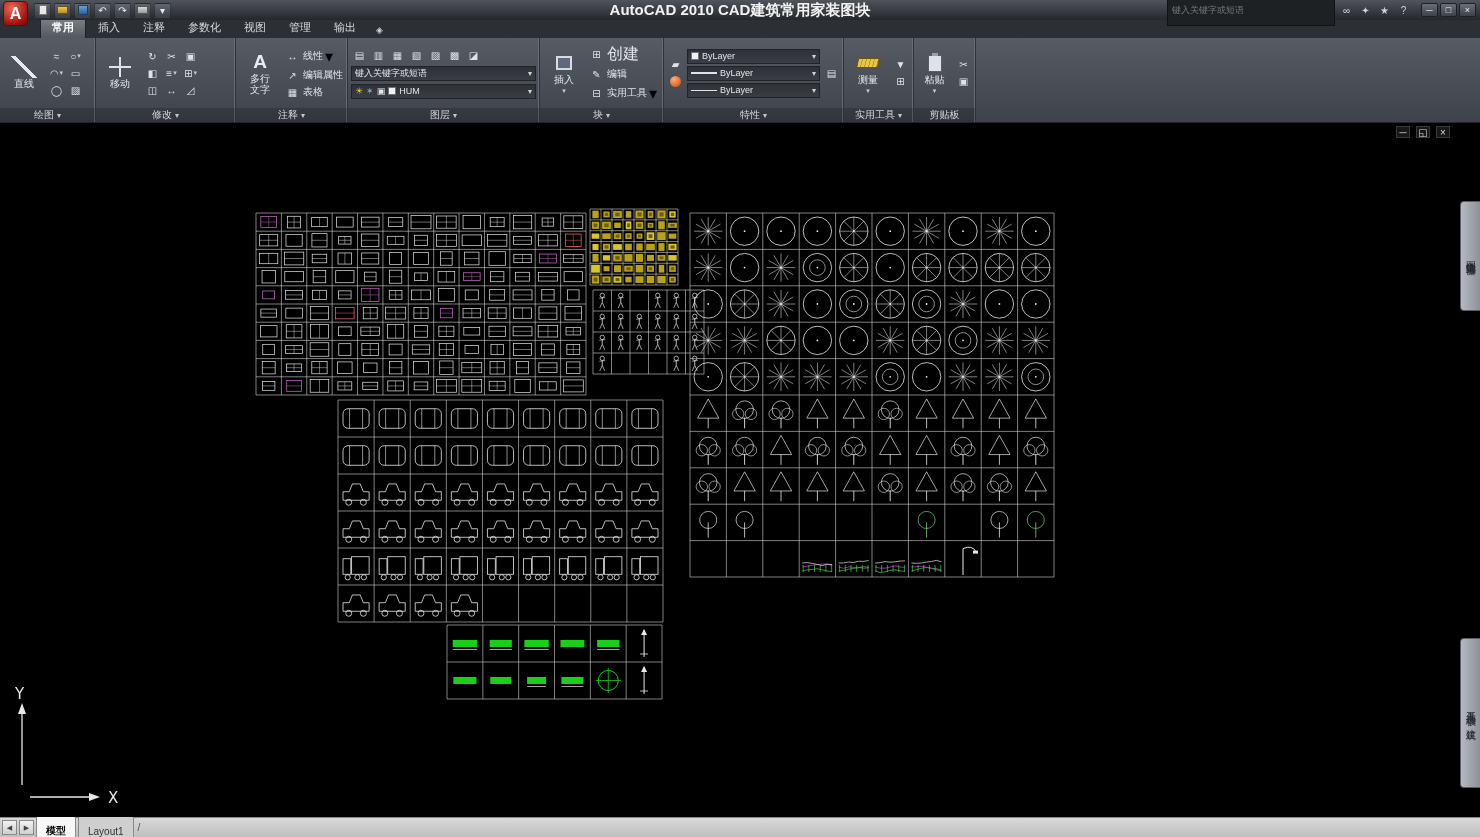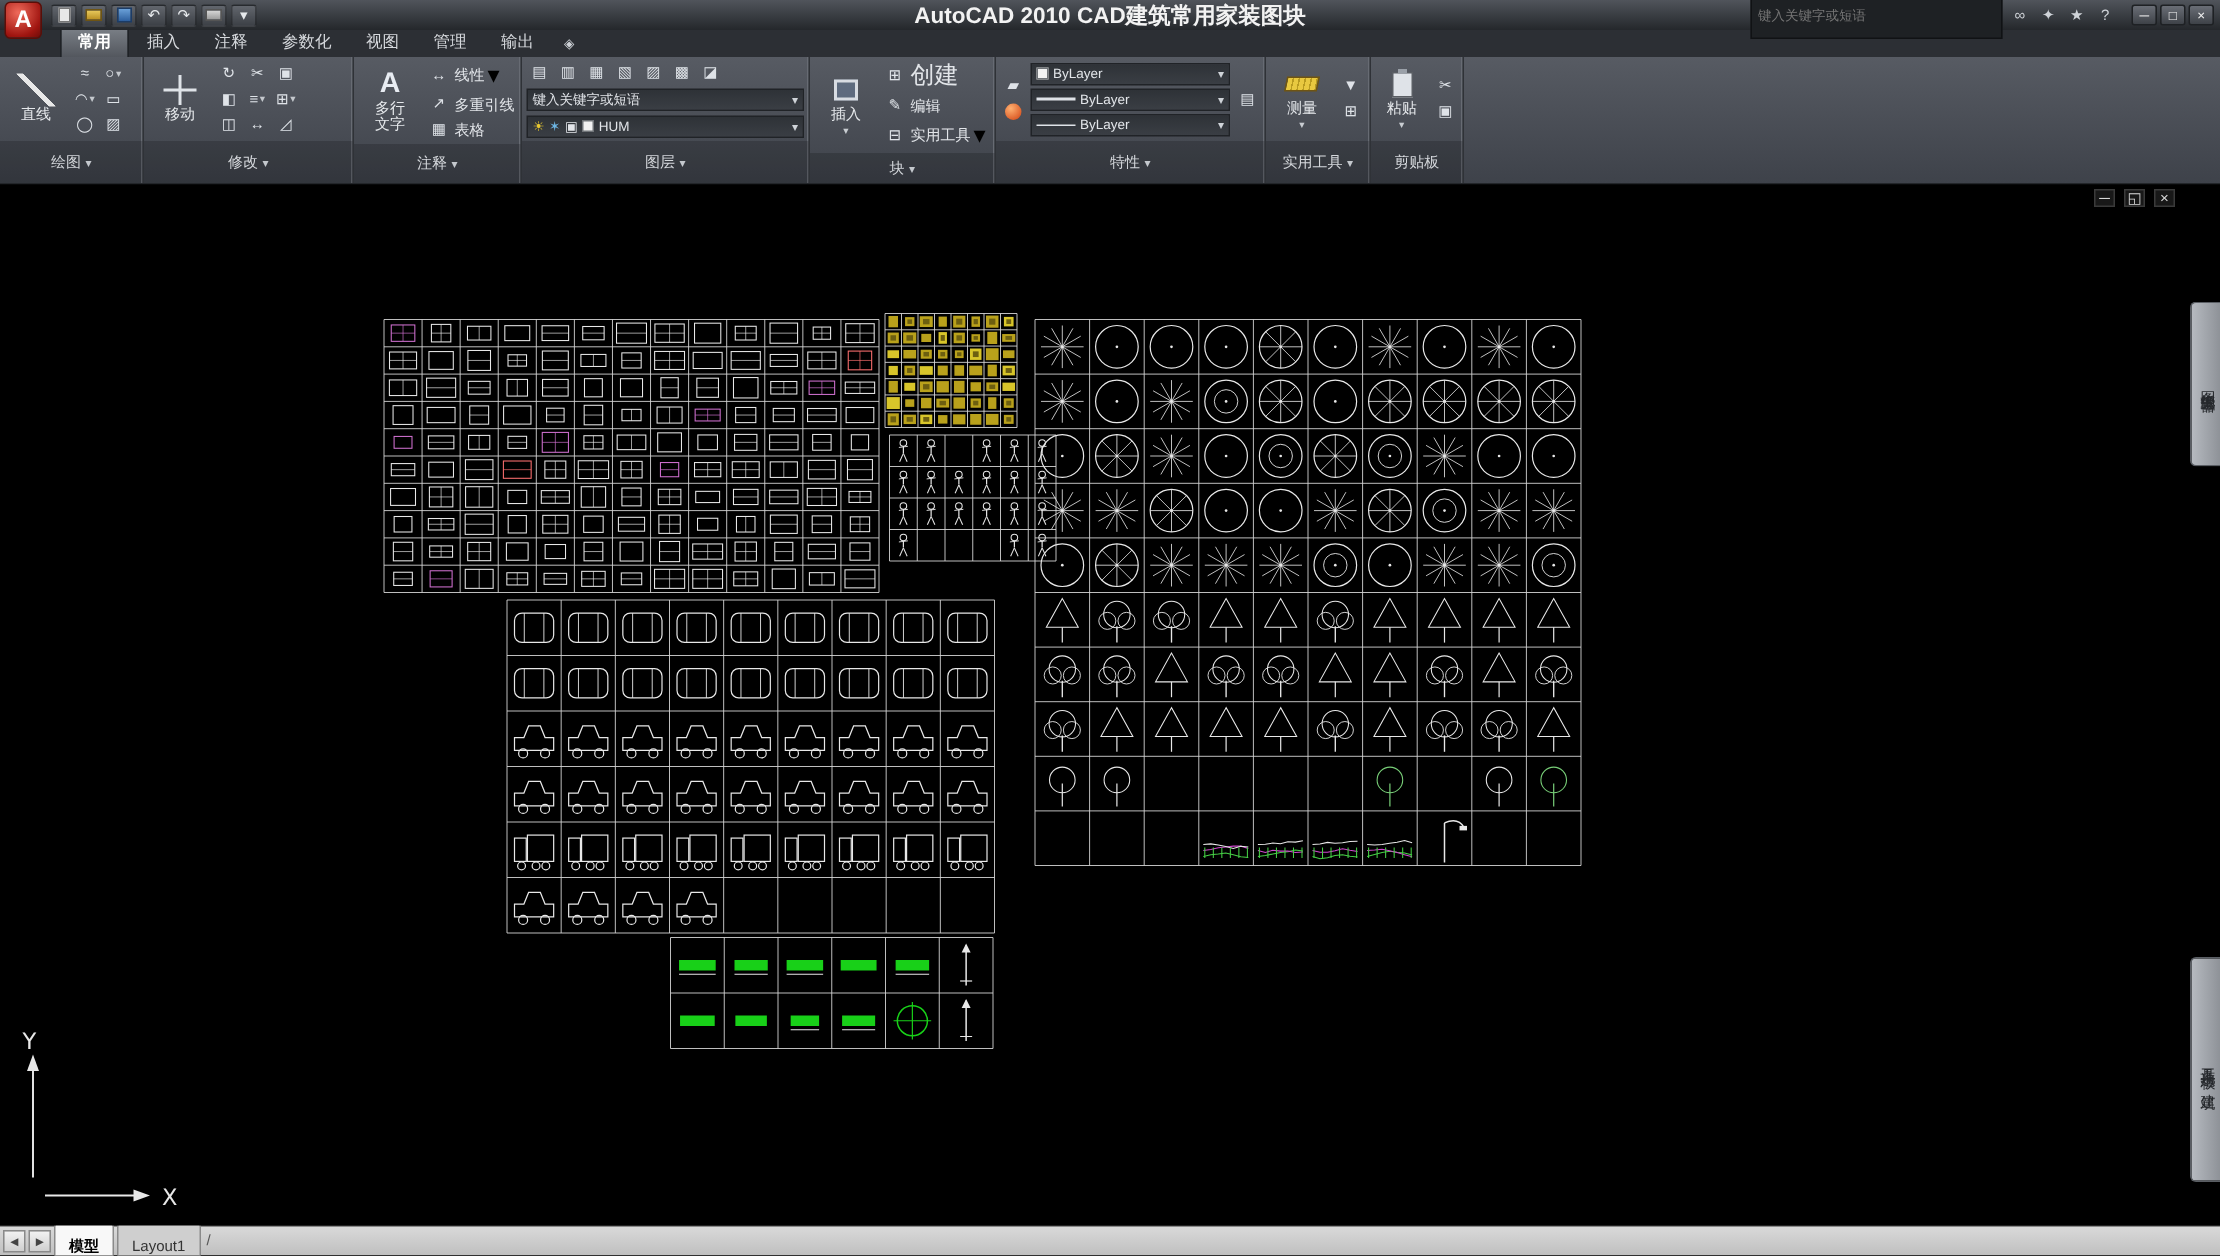--- a/index.html
+++ b/index.html
@@ -28,21 +28,21 @@
 
 .tabsrow{height:18px;background:#2c2f34;display:flex;align-items:flex-end;padding-left:40px;gap:1px;flex:0 0 18px}
 .rtab{font-size:11px;color:#d6d9dd;padding:2px 11px 3px;border-radius:3px 3px 0 0;cursor:pointer}
 .rtab.active{background:linear-gradient(#7c8188,#53575e);color:#fff;font-weight:bold;border:1px solid #1f2226;border-bottom:none}
 .rib-extra{margin-left:8px;font-size:9px;color:#cfd3d8;cursor:pointer;padding-bottom:3px}
 
 
 .ribbon{height:85px;background:linear-gradient(#575b63,#3e424a);display:flex;flex:0 0 85px;border-bottom:1px solid #23262a}
 .panel{position:relative;border-right:1px solid #2f3237;box-shadow:inset -1px 0 0 #676b73;display:flex;flex-direction:column;flex:0 0 auto}
 .p-body{flex:1;display:flex;padding:2px 3px;gap:3px;align-items:stretch}
-.p-title{height:28px;background:rgba(0,0,0,.18);color:#d4d7db;font-size:10px;display:flex;align-items:center;justify-content:center;gap:3px;cursor:pointer}
+.p-title{height:14px;background:rgba(0,0,0,.18);color:#d4d7db;font-size:10px;display:flex;align-items:center;justify-content:center;gap:3px;cursor:pointer}
 .p-title .pd{font-size:8px;color:#c4c8cd}
 .col{display:flex;flex-direction:column;justify-content:center;gap:2px}
 .rowi{display:flex;align-items:center;gap:2px}
 .bigbtn{width:42px;display:flex;flex-direction:column;align-items:center;justify-content:center;color:#e6e9ec;font-size:10px;gap:1px;cursor:pointer;line-height:1.05;text-align:center}
 .bigbtn .bdrop{font-size:7px;color:#c9cdd2}
 .bicon{width:26px;height:22px;position:relative;display:flex;align-items:center;justify-content:center}
 .icon-line{background:linear-gradient(45deg,transparent 45%,#e8e8e8 45%,#e8e8e8 55%,transparent 55%)}
 .icon-move .mv{position:absolute;background:#dfe3e8}
 .icon-move .mv.h{left:2px;right:2px;top:10px;height:2px}
 .icon-move .mv.v{top:1px;bottom:1px;left:12px;width:2px}
@@ -251,21 +251,21 @@
           <span>文字</span>
         </div>
         <div class="col">
           <div class="rowi">
             <span class="sicon">↔</span>
             <span style="font-size:10px;color:#e2e5e9">线性</span>
             <span class="md">▾</span>
           </div>
           <div class="rowi">
             <span class="sicon">↗</span>
-            <span style="font-size:10px;color:#e2e5e9">多重引线</span>
+            <span style="font-size:10px;color:#e2e5e9">编辑属性</span>
           </div>
           <div class="rowi">
             <span class="sicon">▦</span>
             <span style="font-size:10px;color:#e2e5e9">表格</span>
           </div>
         </div>
       </div>
       <div class="p-title">
           <span>注释</span>
           <span class="pd">▾</span>

